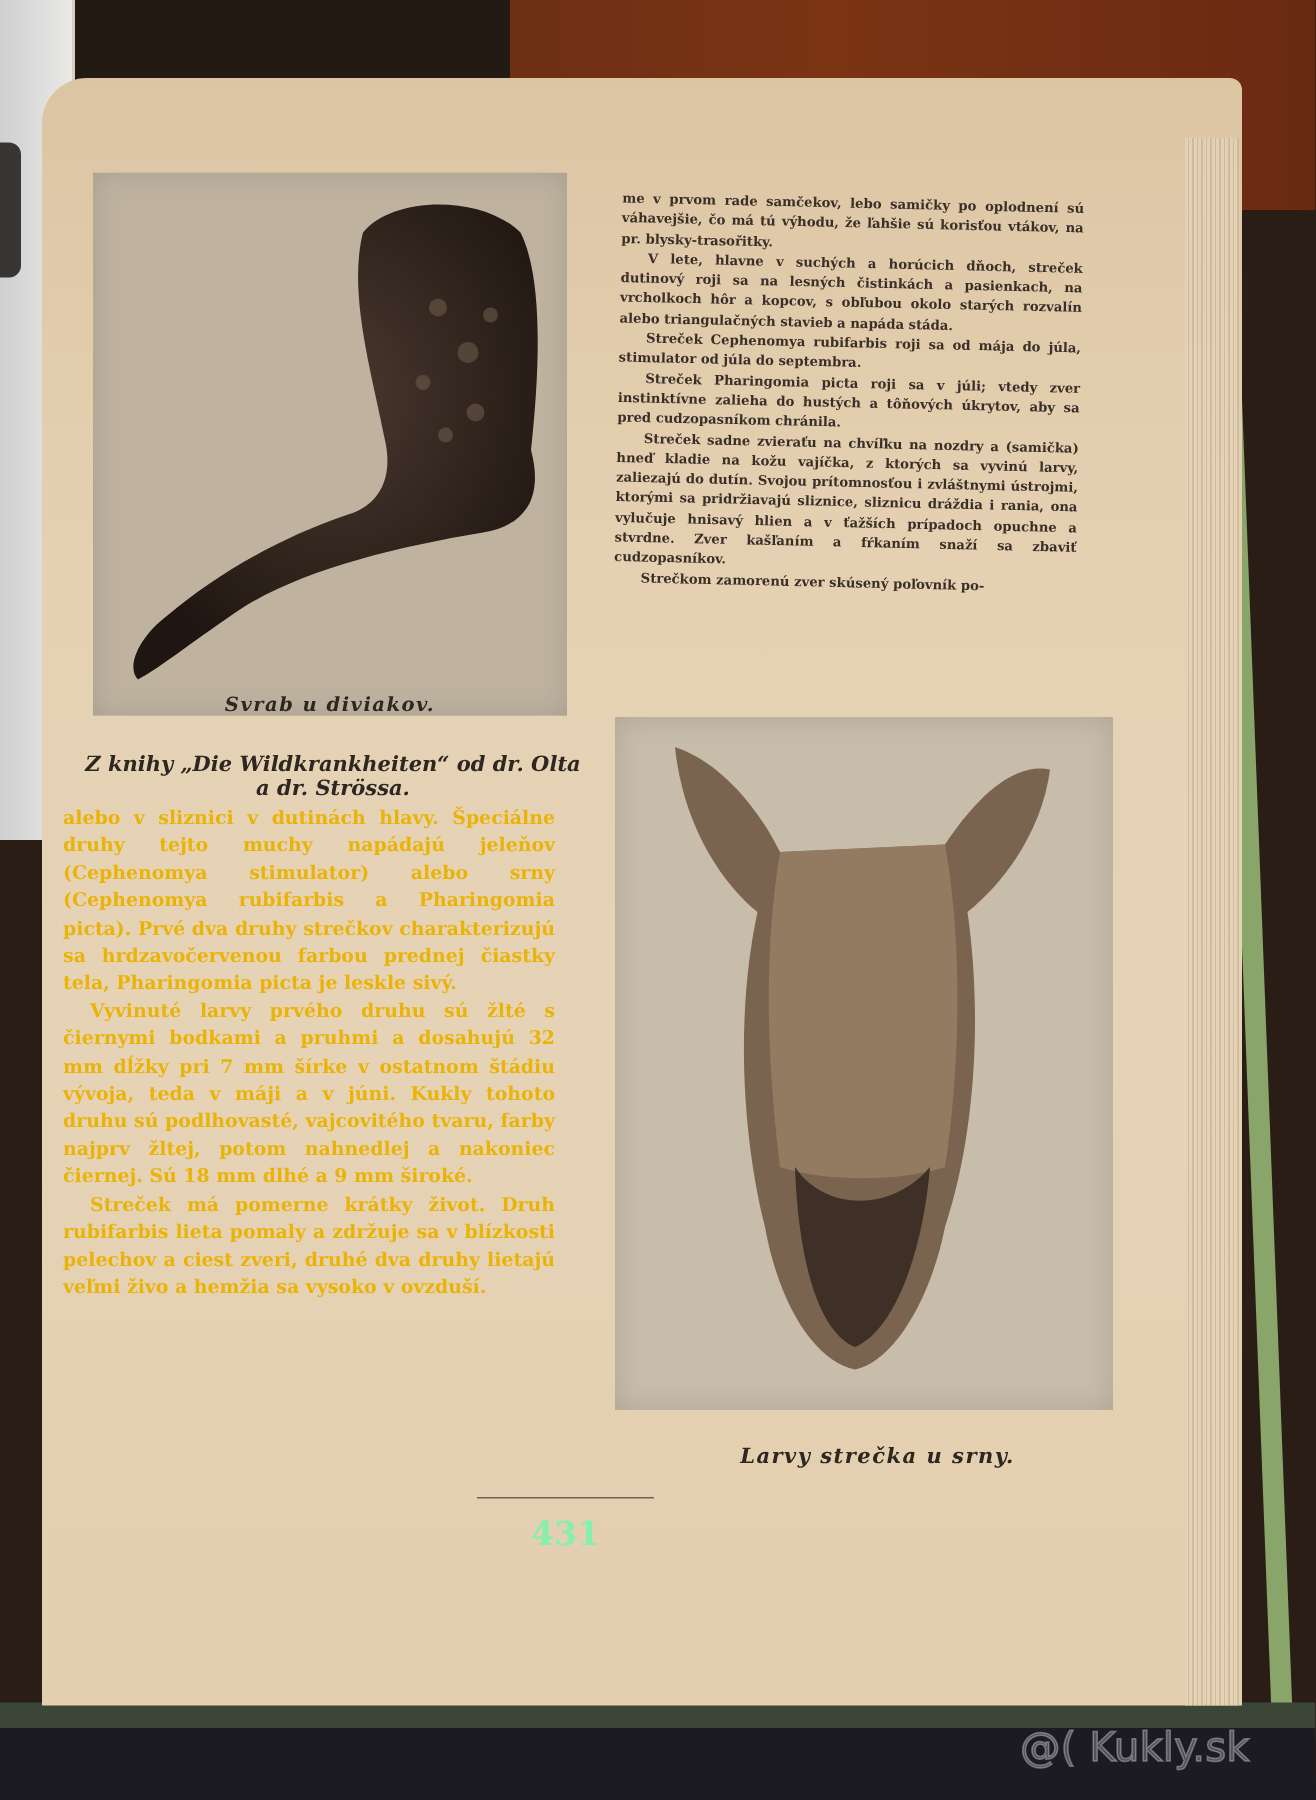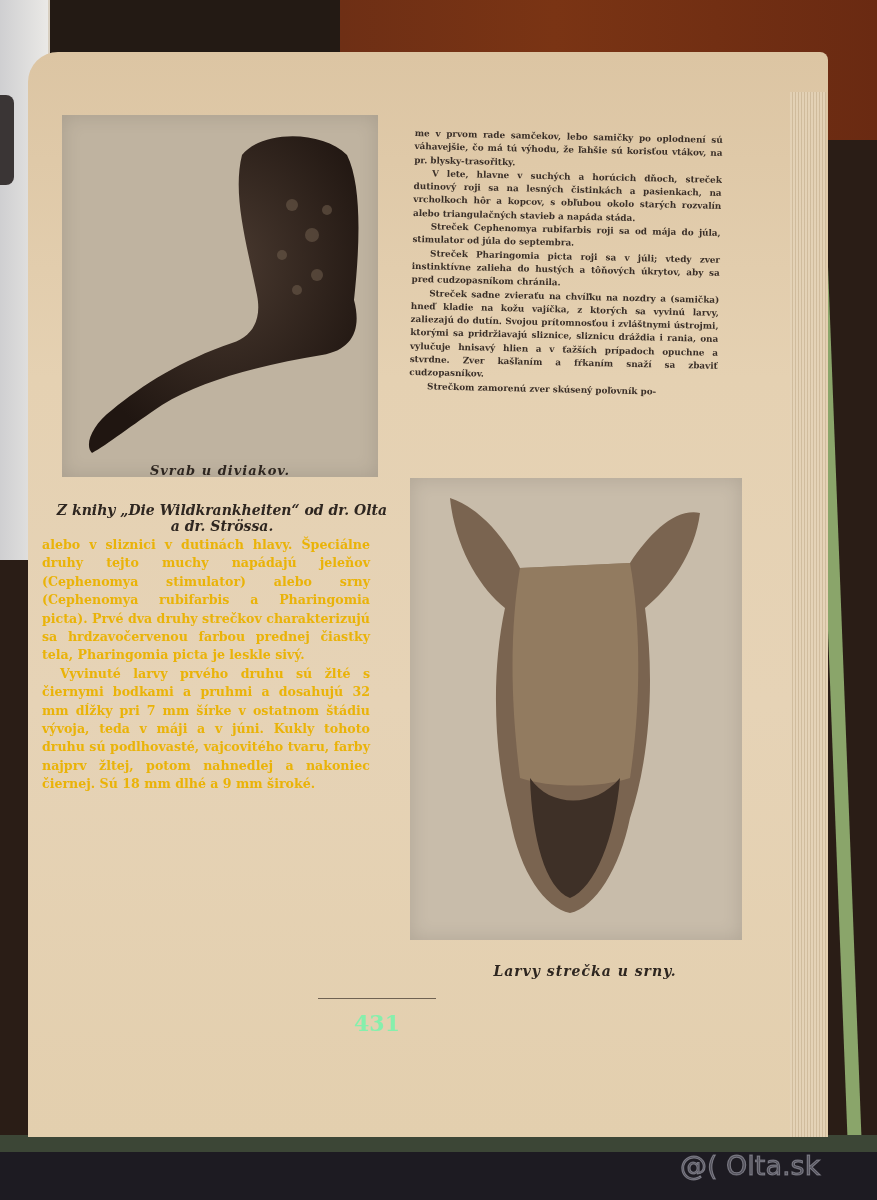--- a/index.html
+++ b/index.html
@@ -94,18 +94,19 @@
     <path d="M40 20 C70 30 95 60 110 90 L220 85 C240 55 265 30 290 35 C285 75 260 110 235 130 C245 200 240 280 220 340 C210 390 185 430 160 435 C135 430 110 395 100 340 C85 280 80 200 95 130 C70 110 45 70 40 20 Z" fill="#7a6450"></path>
     <path d="M110 90 L220 85 C230 140 232 220 220 300 C190 310 140 310 110 300 C100 220 100 150 110 90 Z" fill="#9c8566" opacity=".7"></path>
     <path d="M120 300 C140 330 185 330 210 300 C205 360 185 410 160 420 C135 410 122 360 120 300 Z" fill="#3e3027"></path>
   </svg>
 </div>
 <div class="caption cap2">Larvy strečka u srny.</div>
 
 <div class="col col-left">
   <p class="first">alebo v sliznici v dutinách hlavy. Špeciálne druhy tejto muchy napádajú jeleňov (Cephenomya stimulator) alebo srny (Cephenomya rubifarbis a Pharingomia picta). Prvé dva druhy strečkov charakterizujú sa hrdzavočervenou farbou prednej čiastky tela, Pharingomia picta je leskle sivý.</p>
   <p>Vyvinuté larvy prvého druhu sú žlté s čiernymi bodkami a pruhmi a dosahujú 32 mm dĺžky pri 7 mm šírke v ostatnom štádiu vývoja, teda v máji a v júni. Kukly tohoto druhu sú podlhovasté, vajcovitého tvaru, farby najprv žltej, potom nahnedlej a nakoniec čiernej. Sú 18 mm dlhé a 9 mm široké.</p>
+  <p>Streček má pomerne krátky život. Druh rubifarbis lieta pomaly a zdržuje sa v blízkosti pelechov a ciest zveri, druhé dva druhy lietajú veľmi živo a hemžia sa vysoko v ovzduší.</p>
 </div>
 
 <div class="rule"></div>
 <div class="page-num">431</div>
 
-<div class="watermark">@( Olta.sk</div>
+<div class="watermark">@( Kukly.sk</div>
 
 </body></html>

